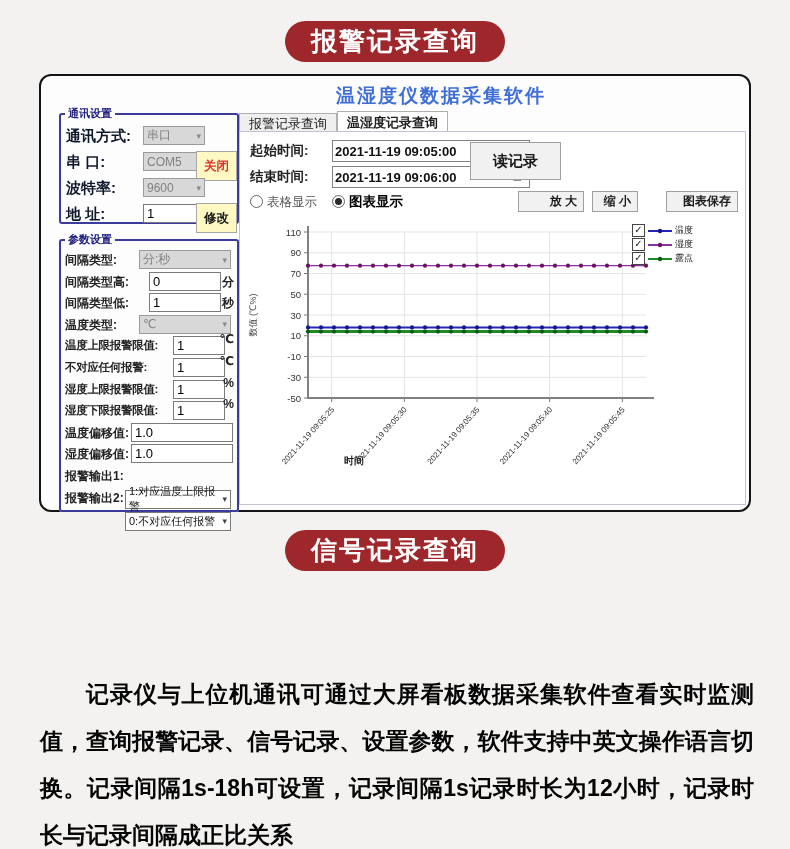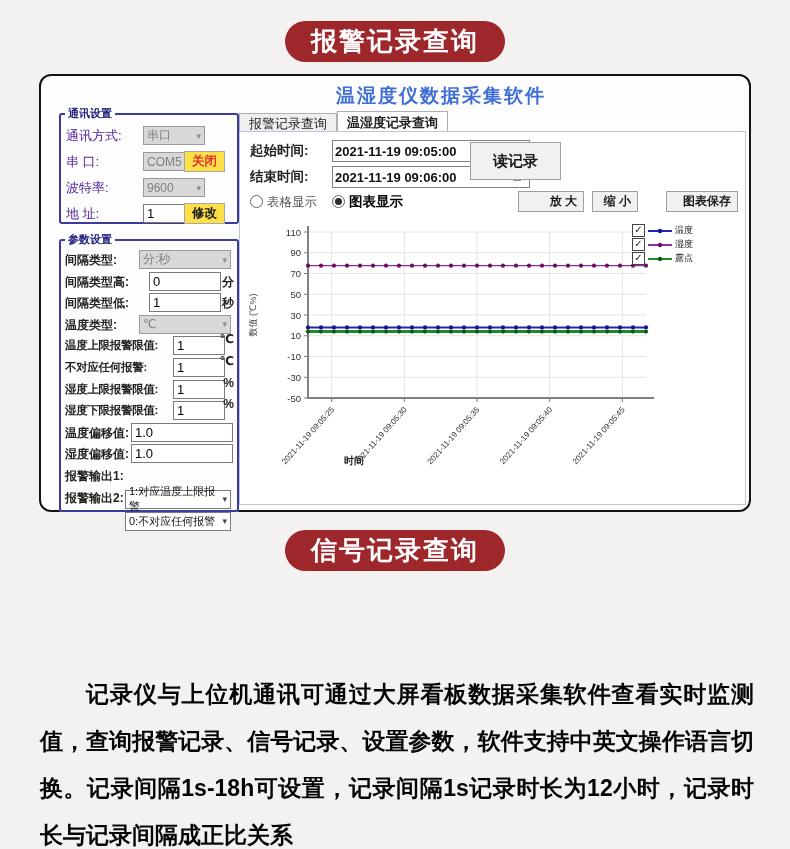--- a/index.html
+++ b/index.html
@@ -20,31 +20,31 @@
     font-size:19px;font-weight:600;color:#3f6fd6;letter-spacing:2px;padding-left:46px;}
 
   
   fieldset.gb{position:absolute;left:18px;width:176px;margin:0;padding:2px 0 0 0;
     border:2px solid #3b3b9e;border-radius:3px;background:#fdfdfd;}
   fieldset.gb legend{font-size:11px;font-weight:bold;color:#20207e;padding:0 3px;margin-left:4px;}
   #gb-comm{top:30px;height:112px;}
   #gb-param{top:156px;height:274px;}
 
   .crow{position:relative;height:26px;}
-  .clabel{position:absolute;left:5px;top:4px;font-size:13px;font-weight:400;color:#4c1d95;white-space:nowrap;}
+  .clabel{position:absolute;left:5px;top:4px;font-size:15px;font-weight:700;color:#0f172a;white-space:nowrap;}
   .fakesel{display:flex;align-items:center;justify-content:space-between;
     border:1px solid #9a9a9a;background:#d8d8d8;color:#808080;
     font-size:12px;height:19px;padding:0 3px;box-sizing:border-box;}
   .fakesel.white{background:#fff;color:#111;border-color:#7a7a7a;}
   .fakesel .arr{font-size:9px;color:#8a8a8a;margin-left:2px;}
   .fakesel.white .arr{color:#444;}
   .pos-sel{position:absolute;left:82px;top:3px;width:62px;}
   .pos-inp{position:absolute;left:82px;top:3px;width:56px;}
-  .tinbtn{position:absolute;right:12px;top:2px;height:21px;padding:0 7px;
-    background:#fde047;border:1px solid #a8a8a8;font-size:12.5px;font-weight:600;
+  .tinbtn{position:absolute;right:0;top:2px;height:30px;padding:0 7px;
+    background:#fef9c3;border:1px solid #a8a8a8;font-size:12.5px;font-weight:600;
     color:#1a1a1a;cursor:pointer;font-family:inherit;}
   .tinbtn.red{color:#e03232;}
   input.box{border:1px solid #7a7a7a;background:#fff;font-size:13px;
     font-family:inherit;padding:0 3px;height:17px;box-sizing:content-box;}
 
   .prow{position:relative;height:21.6px;}
   .plabel{position:absolute;left:4px;top:3px;font-size:12px;font-weight:600;color:#222;white-space:nowrap;}
   .plabel.sm{font-size:11.5px;letter-spacing:-0.3px;}
   .p-c78{position:absolute;left:78px;top:1px;width:92px;}
   .p-c88{position:absolute;left:88px;top:1px;width:70px;}

